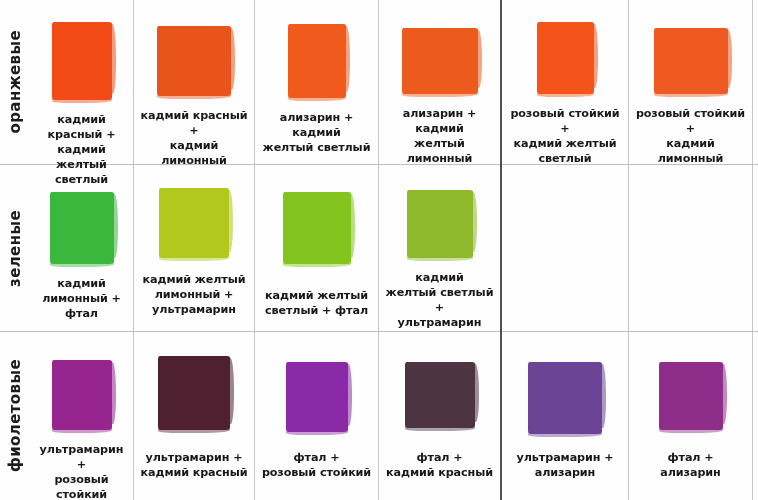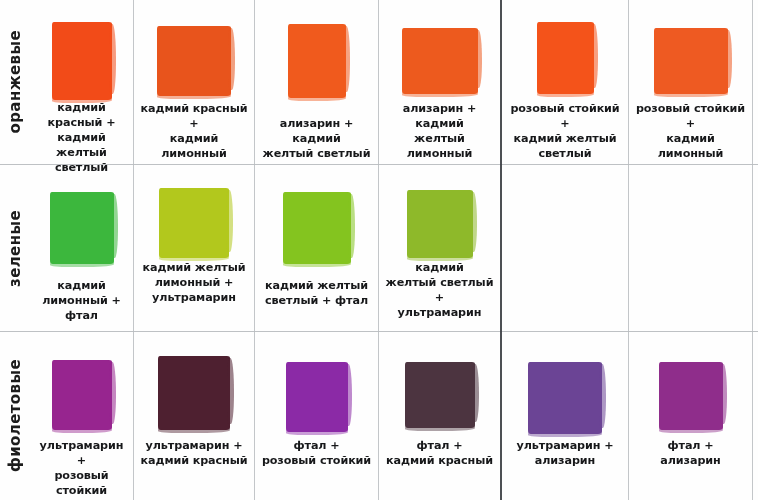--- a/index.html
+++ b/index.html
@@ -105,21 +105,21 @@
   }
   .caption {
     width: 100%;
     text-align: center;
     font-family: "DejaVu Sans", sans-serif;
     font-size: 11.2px;
     line-height: 1.35;
     color: #17181a;
     font-weight: bold;
     letter-spacing: -.1px;
-    padding: 0 4px;
+    padding: 12px 4px;
     box-sizing: border-box;
   }
 </style>
 </head>
 <body>
 
 <div class="sheet">
 
   <div class="hline" style="top:164px;"></div>
   <div class="hline" style="top:331px;"></div>

